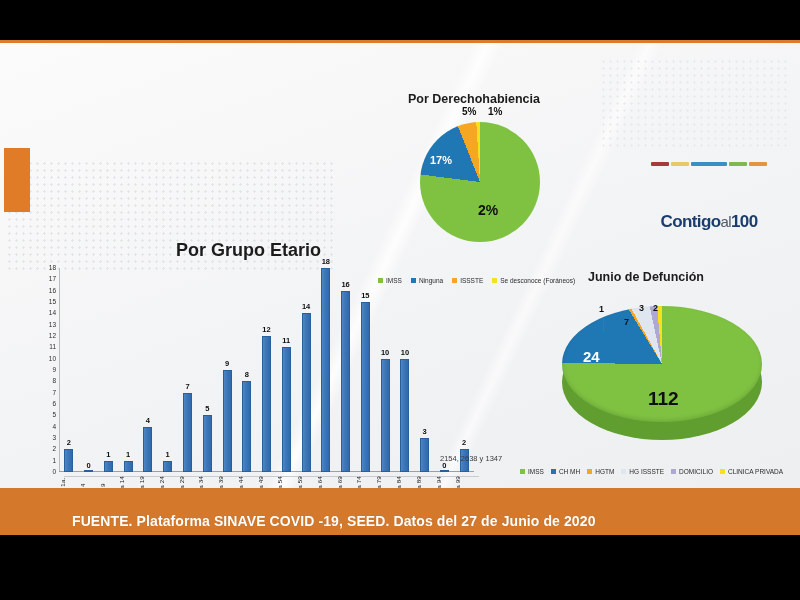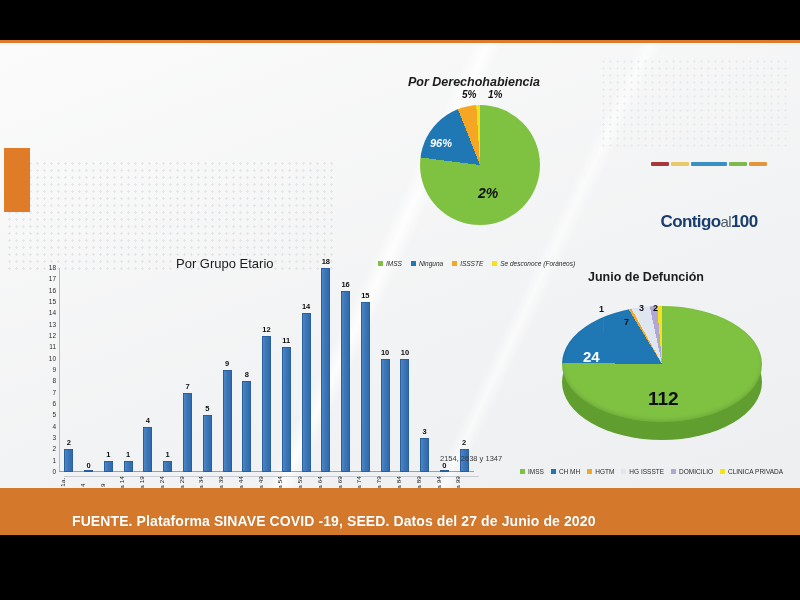--- a/index.html
+++ b/index.html
@@ -56,21 +56,21 @@
   
   .logo{position:absolute;left:651px;top:122px;width:116px;height:34px;text-align:center;}
   .logo-bars{display:flex;gap:2px;height:4px;margin-bottom:3px;}
   .logo-bars span{flex:1;border-radius:1px;}
   .logo-text{font-size:17px;font-weight:bold;color:#1b3d6d;line-height:1;letter-spacing:-.6px;white-space:nowrap;margin-top:47px;}
   .logo-text .lt-thin{font-weight:normal;color:#4d5a68;font-size:15px;}
 
   
   .bar-chart{position:absolute;left:16px;top:200px;width:520px;height:255px;}
   .bar-title{
-    position:absolute;left:160px;top:16px;font-size:13px;font-weight:normal;color:#1c1c1c;
+    position:absolute;left:160px;top:0;font-size:18px;font-weight:bold;color:#1c1c1c;
   }
   .yticks{position:absolute;left:18px;top:28px;width:24px;height:204px;}
   .ytick{position:absolute;right:2px;font-size:6.5px;color:#2b2b2b;line-height:1;transform:translateY(-50%);}
   .axis-v{position:absolute;left:43px;top:28px;width:1px;height:204px;background:#b9bdc1;}
   .axis-h{position:absolute;left:43px;top:231px;width:415px;height:1px;background:#9aa0a6;}
   .axis-h2{position:absolute;left:48px;top:236px;width:415px;height:1px;background:#c8ccd0;}
   .bars{position:absolute;left:43px;top:28px;width:415px;height:204px;display:flex;align-items:flex-end;}
   .barwrap{flex:1;display:flex;flex-direction:column;align-items:center;justify-content:flex-end;height:100%;position:relative;}
   .bar{
     width:9px;
@@ -81,21 +81,21 @@
   .barval{position:absolute;font-size:7.5px;font-weight:bold;color:#0f0f0f;}
   .xlabels{position:absolute;left:43px;top:236px;width:415px;display:flex;}
   .xlab{
     flex:1;font-size:6.2px;color:#1a1a1a;
     writing-mode:vertical-rl;transform:rotate(180deg);
     white-space:nowrap;letter-spacing:.2px;
   }
   .note{position:absolute;left:440px;top:414px;font-size:7.5px;color:#3a3a3a;}
 
   
-  .pie1-wrap{position:absolute;left:370px;top:35px;width:230px;height:200px;font-style:italic;}
+  .pie1-wrap{position:absolute;left:370px;top:52px;width:230px;height:200px;}
   .pie1-title{position:absolute;left:38px;top:0;font-size:12.5px;font-weight:bold;color:#1c1c1c;}
   .pie1{
     position:absolute;left:50px;top:30px;width:120px;height:120px;border-radius:50%;
   }
   .p1lab{position:absolute;font-weight:bold;}
   .legend1{position:absolute;left:8px;top:185px;display:flex;gap:9px;align-items:center;}
   .lg-item{display:flex;align-items:center;gap:3px;font-size:6.5px;color:#2a2a2a;white-space:nowrap;}
   .lg-sq{width:5px;height:5px;display:inline-block;}
 
   
@@ -275,21 +275,21 @@
           <div class="xlab">90 a 94</div>
           <div class="xlab">95 a 99</div>
         </div>
     </div>
     <div class="note">2154, 2638 y 1347</div>
 
     <div class="pie1-wrap">
       <div class="pie1-title">Por Derechohabiencia</div>
       <div class="pie1" id="pie1" style="background: conic-gradient(rgb(127, 194, 66) 0deg, rgb(127, 194, 66) 277.2deg, rgb(31, 119, 180) 277.2deg, rgb(31, 119, 180) 338.4deg, rgb(245, 166, 35) 338.4deg, rgb(245, 166, 35) 356.4deg, rgb(247, 224, 28) 356.4deg, rgb(247, 224, 28) 360deg);"></div>
       <div class="p1lab" style="left:108px;top:110px;font-size:14px;color:#101010;">2%</div>
-      <div class="p1lab" style="left:60px;top:62px;font-size:11px;color:#ffffff;">96%</div>
+      <div class="p1lab" style="left:60px;top:62px;font-size:11px;color:#ffffff;">17%</div>
       <div class="p1lab" style="left:92px;top:14px;font-size:10px;color:#101010;">5%</div>
       <div class="p1lab" style="left:118px;top:14px;font-size:10px;color:#101010;">1%</div>
       <div class="legend1" id="legend1">
           <div class="lg-item">
             <span class="lg-sq" style="background: rgb(127, 194, 66);"></span>
             <span>IMSS</span>
           </div>
           <div class="lg-item">
             <span class="lg-sq" style="background: rgb(31, 119, 180);"></span>
             <span>Ninguna</span>

